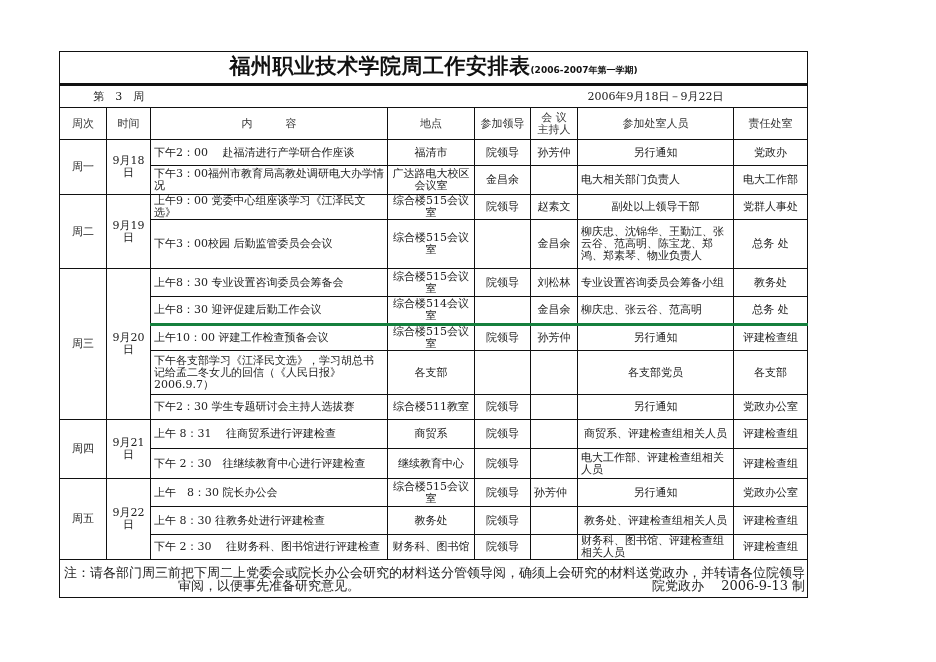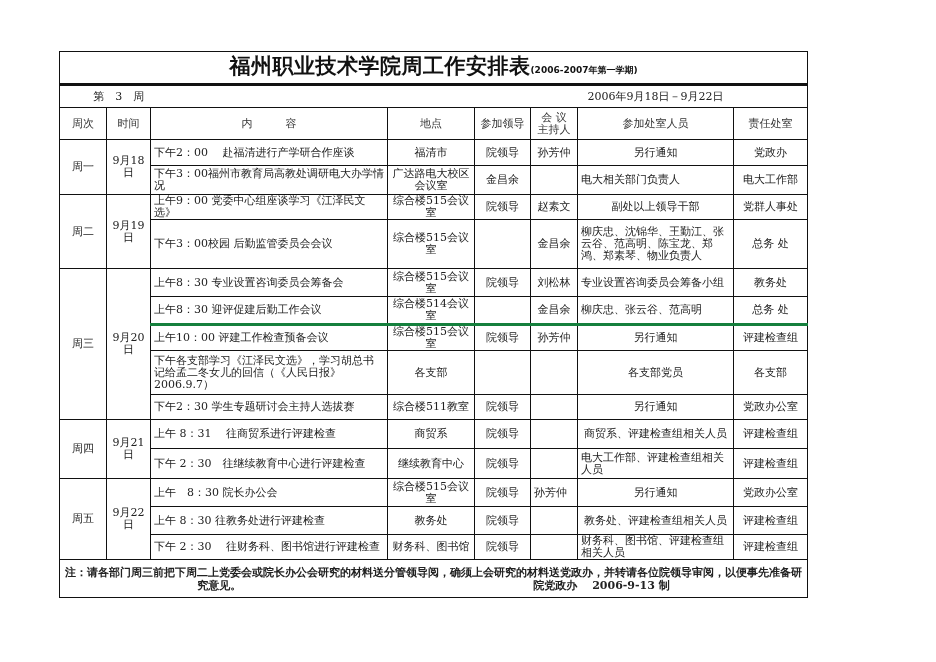--- a/index.html
+++ b/index.html
@@ -12,21 +12,21 @@
   .title-main { font-family: "DejaVu Sans", "Liberation Sans", sans-serif; font-weight: bold; font-size: 21px; letter-spacing: 0.5px; color: #111; }
   .title-sub { font-family: "DejaVu Sans", "Liberation Sans", sans-serif; font-weight: bold; font-size: 9px; color: #111; }
   .info-row td { height: 21px; border-left: none; border-right: none; }
   .info-row td.first { border-left: 1px solid #111; margin-top: 23px; }
   .info-row td.last { border-right: 1px solid #111; }
   .hdr td { height: 31px; text-align: center; color: #333; }
   .hdr td.left { text-align: center; }
   .c { text-align: center; }
   .l { text-align: left; }
   .thick-top td.tt { border-top: 3px solid #15803d; }
-  .footer td { height: 33px; text-align: center; line-height: 13px; padding: 2px 2px; font-size: 11px; font-weight: bold; }
+  .footer td { height: 33px; text-align: right; line-height: 13px; padding: 2px 2px; font-size: 13px; }
   .footer .sign { display: inline-block; margin-left: 292px; }
 </style>
 </head>
 <body>
 
 <div class="sheet">
   <table>
     <colgroup>
       <col style="width:47px">
         <col style="width:44px">

